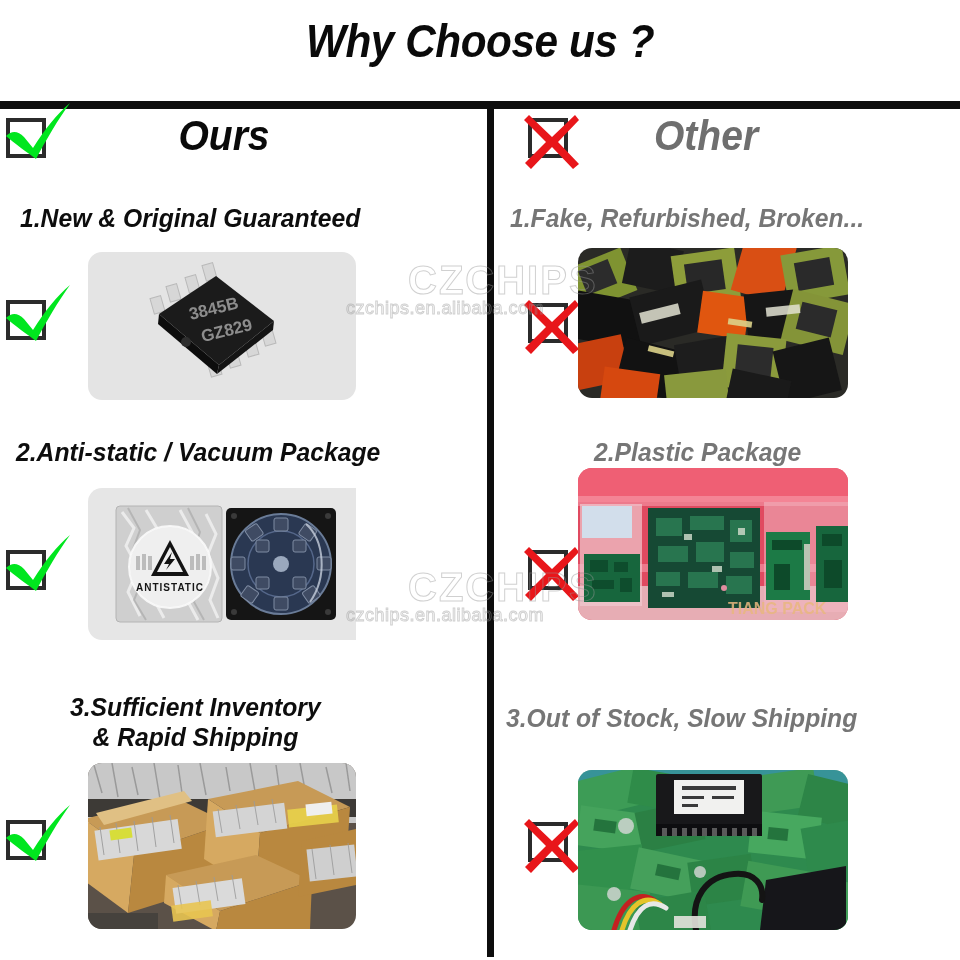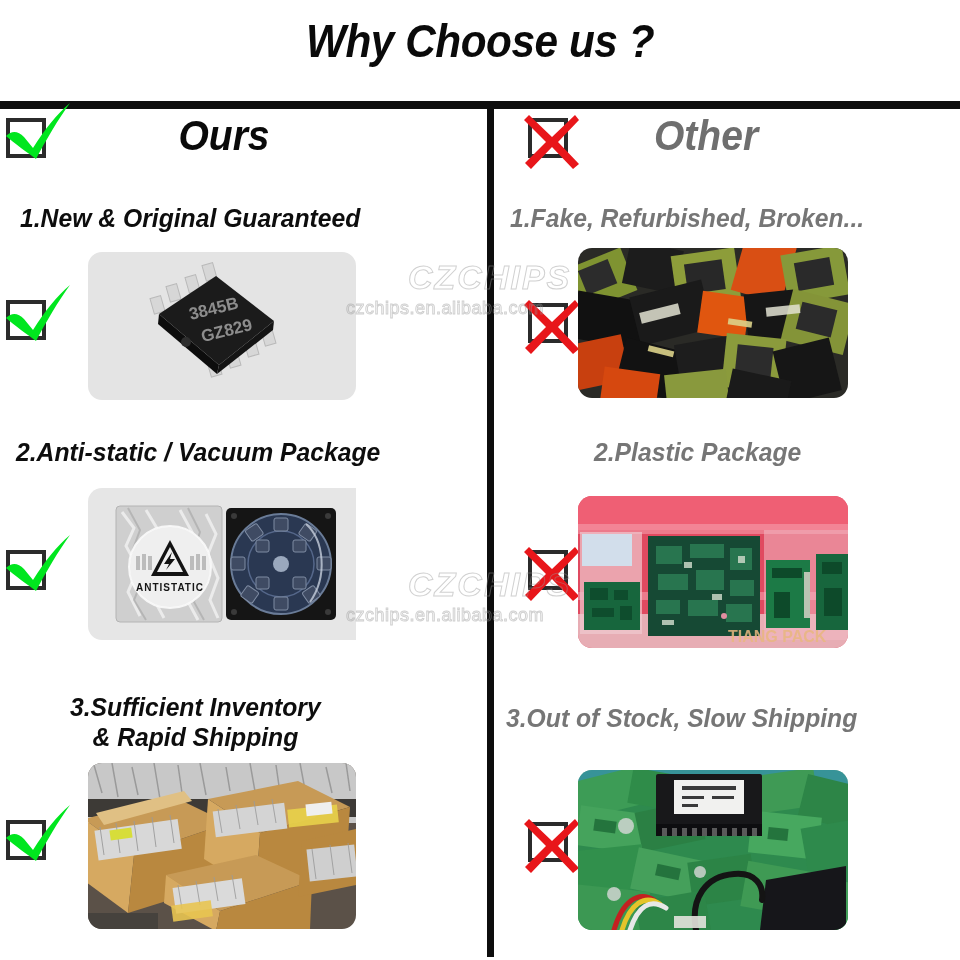--- a/index.html
+++ b/index.html
@@ -112,21 +112,21 @@
   
   .wm {
     position: absolute;
     font-family: "Liberation Sans", sans-serif;
     color: transparent;
     -webkit-text-stroke: 1px rgba(150,150,150,0.45);
     white-space: nowrap;
     pointer-events: none;
     user-select: none;
   }
-  .wm.big   { font-size: 34px; font-weight: bold; letter-spacing: 2px; font-style: italic; }
+  .wm.big   { font-size: 40px; font-weight: bold; letter-spacing: 2px; }
   .wm.small { font-size: 18px; letter-spacing: 0.5px; }
 </style>
 </head>
 <body>
 
 <div class="page">
 
   <div class="title">Why Choose us ?</div>
 
   <div class="hrule"></div>
@@ -297,21 +297,21 @@
           <rect x="168" y="52" width="13" height="12" rx="2"></rect>
           <rect x="205" y="52" width="13" height="12" rx="2"></rect>
           <rect x="168" y="89" width="13" height="12" rx="2"></rect>
           <rect x="205" y="89" width="13" height="12" rx="2"></rect>
         </g>
         <path d="M218 36 C236 52, 240 88, 222 114" fill="none" stroke="#cfd7e4" stroke-width="2" opacity="0.75"></path>
       </g>
     </svg>
   </div>
 
-  <div class="photo" style="left:578px; top:496px; width:270px; height:152px;">
+  <div class="photo" style="left:578px; top:468px; width:270px; height:152px;">
     <svg width="270" height="152" viewBox="0 0 270 152">
       <rect width="270" height="152" fill="#e04a60"></rect>
       <rect x="0" y="0" width="270" height="34" fill="#ef5f74"></rect>
       <rect x="0" y="118" width="270" height="34" fill="#e7adb4"></rect>
       <g opacity="0.55" fill="#f7a3b0">
         <rect x="0" y="28" width="270" height="10"></rect>
         <rect x="0" y="96" width="270" height="8"></rect>
       </g>
 
       <rect x="2" y="36" width="62" height="102" fill="#f0c9cf" opacity="0.7"></rect>

